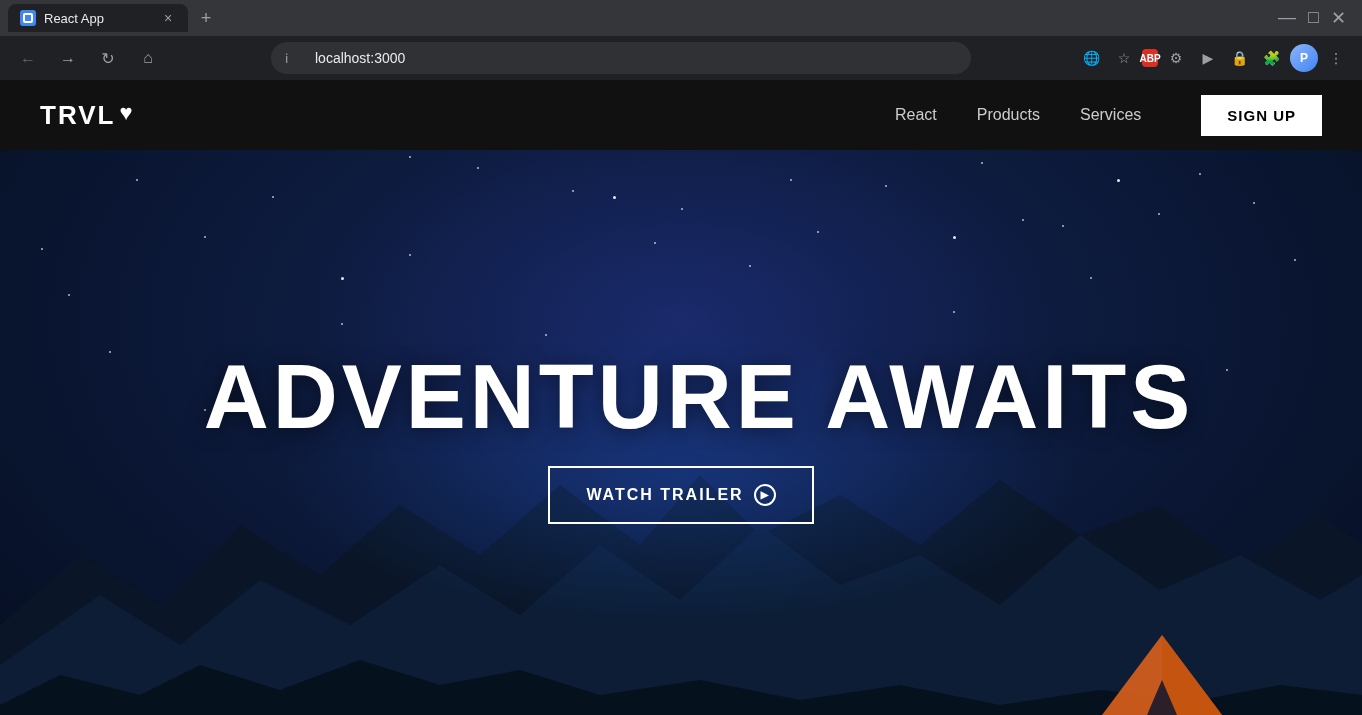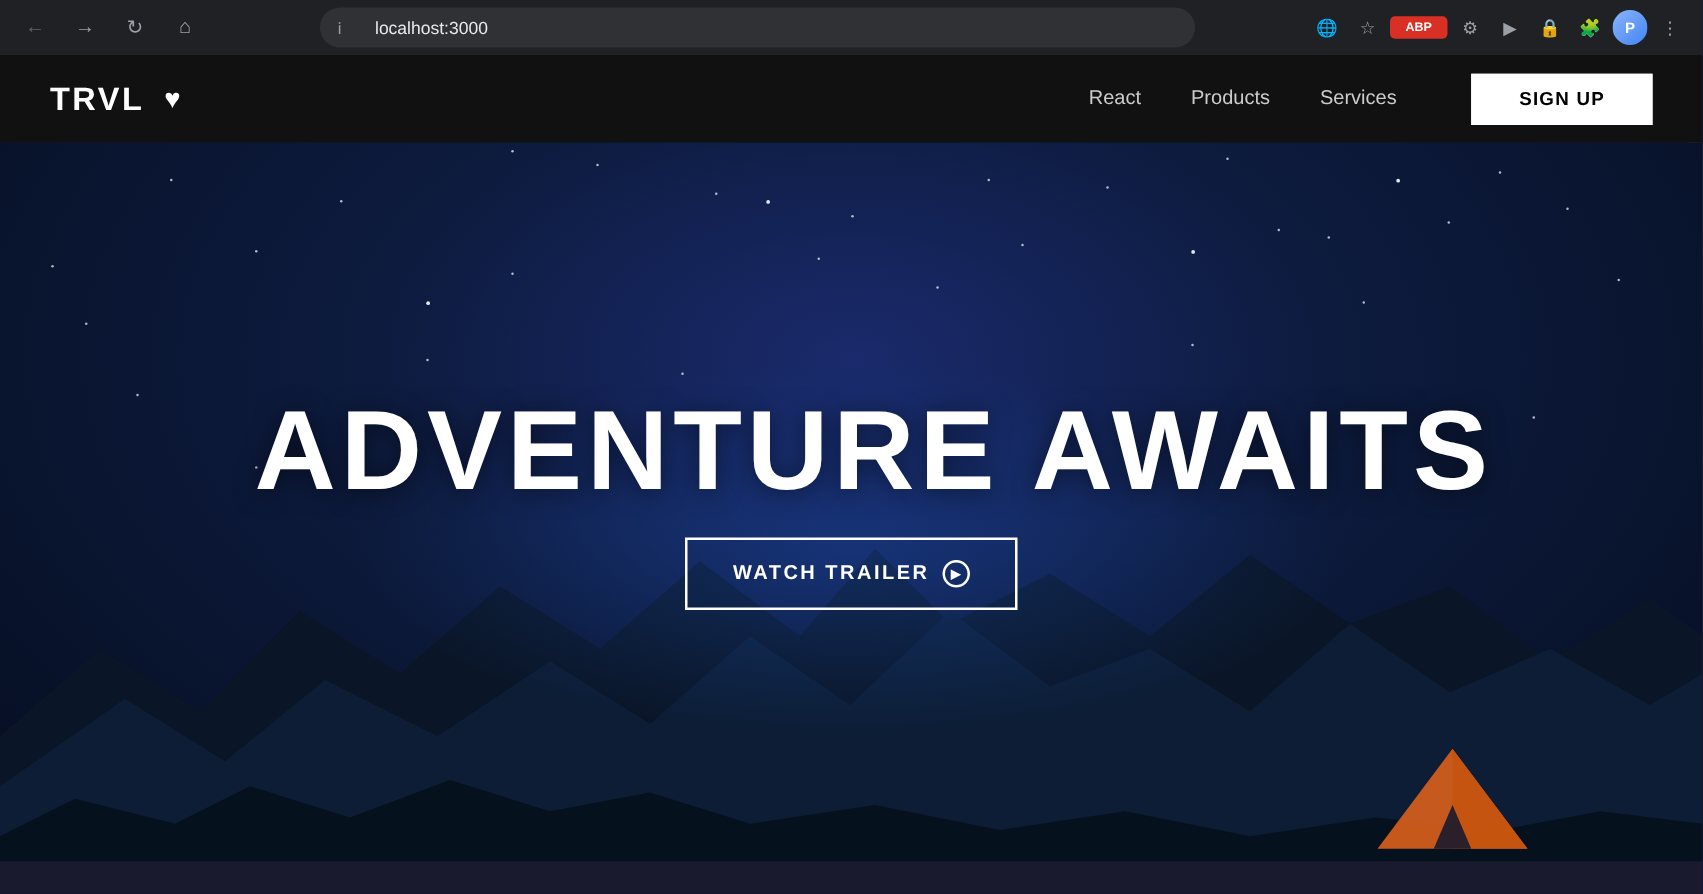--- a/index.html
+++ b/index.html
@@ -167,22 +167,22 @@
       background: #111;
       height: 70px;
       display: flex;
       align-items: center;
       padding: 0 40px;
       position: relative;
       z-index: 10;
     }
     .brand {
       display: flex;
-      align-items: center;
-      gap: 16px;
+      align-items: flex-start;
+      gap: 4px;
       margin-right: auto;
     }
     .brand-text {
       color: white;
       font-size: 26px;
       font-weight: 700;
       letter-spacing: 2px;
     }
     .brand-icon {
       color: white;
@@ -197,21 +197,21 @@
       color: #ccc;
       text-decoration: none;
       font-size: 16px;
       font-weight: 500;
       cursor: pointer;
     }
     .signup-btn {
       background: white;
       color: black;
       border: 2px solid white;
-      padding: 10px 36px;
+      padding: 10px 24px;
       font-size: 15px;
       font-weight: 700;
       letter-spacing: 1px;
       cursor: pointer;
       text-transform: uppercase;
       margin-left: 20px;
     }
 
     
     .hero {
@@ -334,38 +334,54 @@
       z-index: 6;
       width: 160px;
       height: 100px;
     }
   </style>
 </head>
 <body>
 
 <div>
 
+  <div class="browser-tab-bar">
+    <div class="browser-tab">
+      <div class="tab-favicon">
+        <div class="tab-favicon-inner"></div>
+      </div>
+      <span class="tab-title">React App</span>
+      <span class="tab-close">×</span>
+    </div>
+    <button class="new-tab-btn">+</button>
+
+    <div style="margin-left: auto; display:flex; gap:12px; padding-right:8px;">
+      <span style="color:#9aa0a6; font-size:18px; cursor:pointer;">—</span>
+      <span style="color:#9aa0a6; font-size:18px; cursor:pointer;">□</span>
+      <span style="color:#9aa0a6; font-size:18px; cursor:pointer;">✕</span>
+    </div>
+  </div>
 
   <div class="browser-address-bar">
     <button class="nav-btn disabled">←</button>
     <button class="nav-btn">→</button>
     <button class="nav-btn">↻</button>
     <button class="nav-btn">⌂</button>
 
     <div style="flex:1; display:flex; justify-content:center;">
       <div class="address-field" style="width:580px; display:flex; align-items:center; position:relative;">
         <span class="address-lock">ℹ</span>
         <span class="address-text">localhost:3000</span>
       </div>
     </div>
 
     <div class="browser-actions">
       <button class="browser-action-btn">🌐</button>
       <button class="browser-action-btn">☆</button>
-      <button class="browser-action-btn" style="background:#d93025; border-radius:4px; color:white; font-size:10px; font-weight:bold; width:46px; height:18px;">ABP</button>
+      <button class="browser-action-btn" style="background:#d93025; border-radius:4px; color:white; font-size:10px; font-weight:bold; width:16px; height:18px;">ABP</button>
       <button class="browser-action-btn">⚙</button>
       <button class="browser-action-btn">▶</button>
       <button class="browser-action-btn">🔒</button>
       <button class="browser-action-btn">🧩</button>
       <button class="avatar-btn">
         <div class="avatar-inner">P</div>
       </button>
       <button class="browser-action-btn">⋮</button>
     </div>
   </div>

